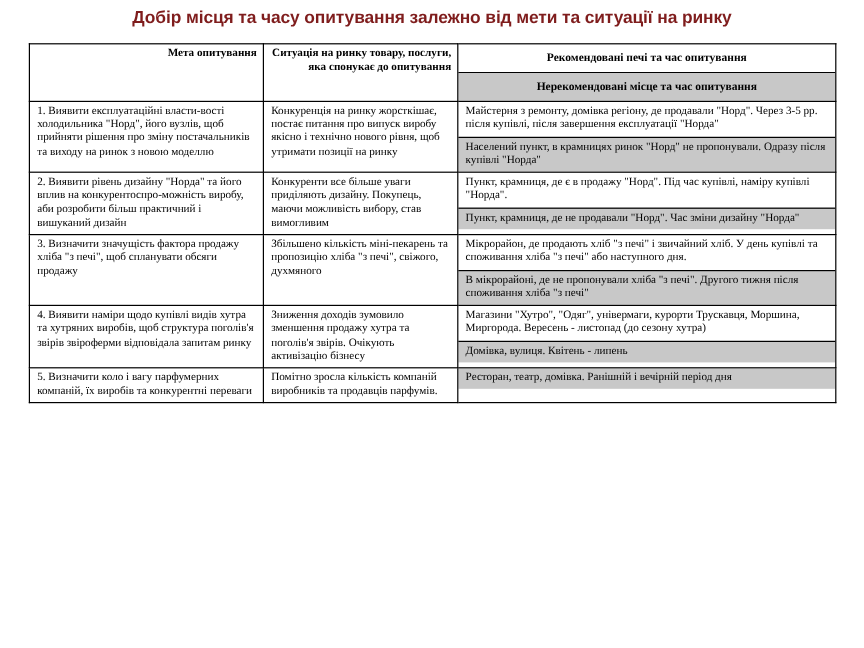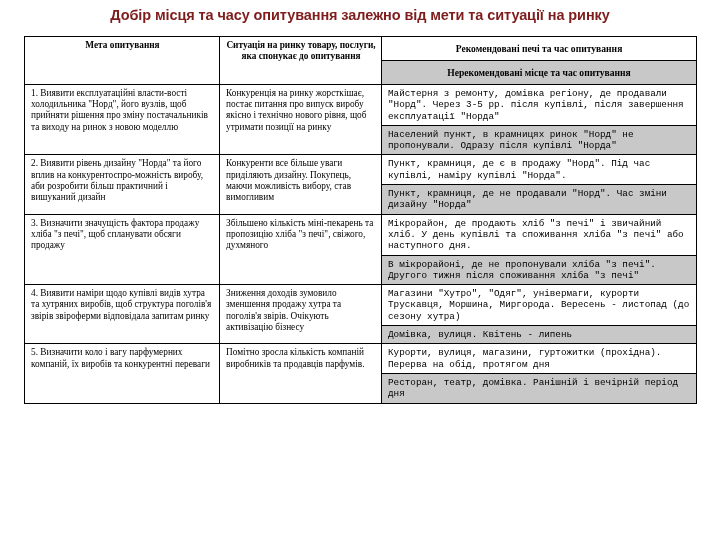--- a/index.html
+++ b/index.html
@@ -63,21 +63,21 @@
     vertical-align: top;
     padding: 3px 5px 3px 6px;
     font-family: "Liberation Serif", serif;
     font-size: 9.3px;
     line-height: 11.2px;
     color: #000;
     background: #ffffff;
   }
 
   th.hdr {
-    text-align: center;
+    text-align: right;
     font-weight: bold;
     font-size: 9.6px;
     line-height: 11.5px;
     vertical-align: middle;
     padding: 5px 4px;
   }
 
   .col-goal  { width: 195px; }
   .col-sit   { width: 162px; }
   .col-rec   { width: 315px; }
@@ -90,21 +90,21 @@
   table.inner {
     border-collapse: collapse;
     width: 100%;
     table-layout: fixed;
     height: 100%;
   }
   table.inner td {
     border: 0;
     border-bottom: 1.2px solid #000;
     padding: 3px 5px 3px 6px;
-    font-family: Liberation Mono, monospace;
+    font-family: Liberation Serif, serif;
     font-size: 9.3px;
     line-height: 11.3px;
     vertical-align: top;
     background: #ffffff;
   }
   table.inner tr:last-child td {
     border-bottom: 0;
   }
   table.inner td.not-rec {
     background: #c8c8c8;
@@ -229,23 +229,20 @@
               </table>
           </td>
         </tr>
 
         <tr>
           <td class="cell-goal">5. Визначити коло і вагу парфумерних компаній, їх виробів та конкурентні переваги</td>
           <td class="cell-sit">Помітно зросла кількість компаній виробників та продавців парфумів.</td>
           <td class="nest">
             <table class="inner">
               <tbody>
-                  <tr>
-                <td>Курорти, вулиця, магазини, гуртожитки (прохідна). Перерва на обід, протягом дня</td>
-              </tr>
               <tr>
                 <td class="not-rec">Ресторан, театр, домівка. Ранішній і вечірній період дня</td>
               </tr>
             </tbody>
               </table>
           </td>
         </tr>
 
       </tbody>
     </table>

